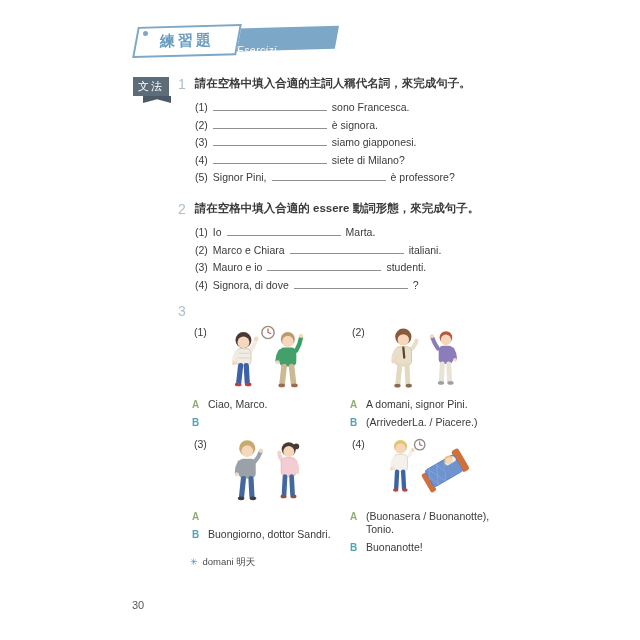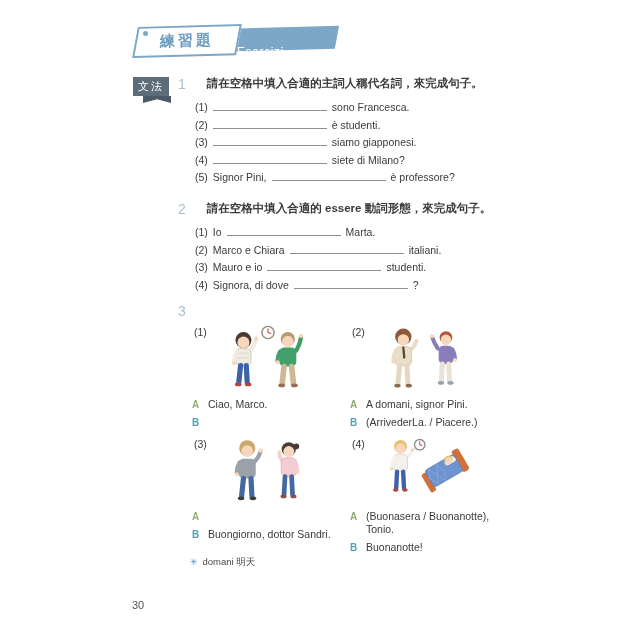--- a/index.html
+++ b/index.html
@@ -8,34 +8,34 @@
 
   
   .banner{position:absolute;left:133px;top:24px;width:210px;height:42px;}
   .banner-band{position:absolute;left:14px;top:7px;width:190px;height:23px;background:#7da7c7;
                transform:rotate(-1.6deg) skewX(-12deg);transform-origin:left center;}
   .banner-tab{position:absolute;left:2px;top:3px;width:100px;height:27px;background:#fff;
               border:2.5px solid #7da7c7;transform:rotate(-1.6deg) skewX(-12deg);
               transform-origin:left center;display:flex;align-items:center;justify-content:center;}
   .banner-tab-text{transform:skewX(12deg);color:#6b9dc1;font-weight:bold;font-size:15px;letter-spacing:3px;}
   .banner-pin{position:absolute;left:10px;top:7px;width:5px;height:5px;border-radius:50%;background:#7da7c7;}
-  .banner-sub{position:absolute;left:104px;top:21px;color:#ffffff;font-size:12px;letter-spacing:.6px;}
+  .banner-sub{position:absolute;left:104px;top:21px;color:#ffffff;font-size:10px;letter-spacing:.6px;font-style:italic;}
 
   
   .badge{position:absolute;left:133px;top:77px;width:48px;}
   .badge-main{width:36px;height:19px;background:#5d6c79;color:#fff;font-size:11px;
               display:flex;align-items:center;justify-content:center;letter-spacing:2px;}
   .badge-fold{width:28px;height:7px;margin:0 auto;background:#4b5a66;
               clip-path:polygon(0 0,100% 0,100% 100%,50% 45%,0 100%);}
 
   
   .exercise{position:absolute;left:178px;width:334px;}
   .ex-head{display:flex;gap:9px;align-items:flex-start;}
   .ex-num{font-size:14px;color:#a9bfcc;line-height:1;padding-top:1px;}
-  .ex-title{font-size:11.5px;font-weight:600;color:#3a3a3a;line-height:1.3;margin-left:12px;}
+  .ex-title{font-size:11.5px;font-weight:600;color:#3a3a3a;line-height:1.3;}
   .ex-items{margin:10px 0 0 17px;}
   .ex-item{display:flex;align-items:baseline;gap:5px;font-size:10.5px;color:#3a3a3a;margin-bottom:5.5px;}
   .ex-item .pre:empty{display:none;}
   .blank{display:inline-block;width:114px;height:9px;border-bottom:1px solid #8f8f8f;}
 
   
   .dlg{position:absolute;}
   .dlg-head{position:relative;min-height:69px;}
   .dlg-num{position:absolute;left:2px;top:2px;font-size:10.5px;color:#3a3a3a;}
   .dlg-head svg{display:block;margin-left:24px;}
@@ -77,21 +77,21 @@
       <div class="ex-item">
         <span>(1)</span>
 
         <span class="blank"></span>
         <span>sono Francesca.</span>
       </div>
       <div class="ex-item">
         <span>(2)</span>
 
         <span class="blank"></span>
-        <span>è studenti.</span>
+        <span>è signora.</span>
       </div>
       <div class="ex-item">
         <span>(3)</span>
 
         <span class="blank"></span>
         <span>siamo giapponesi.</span>
       </div>
       <div class="ex-item">
         <span>(4)</span>
 

